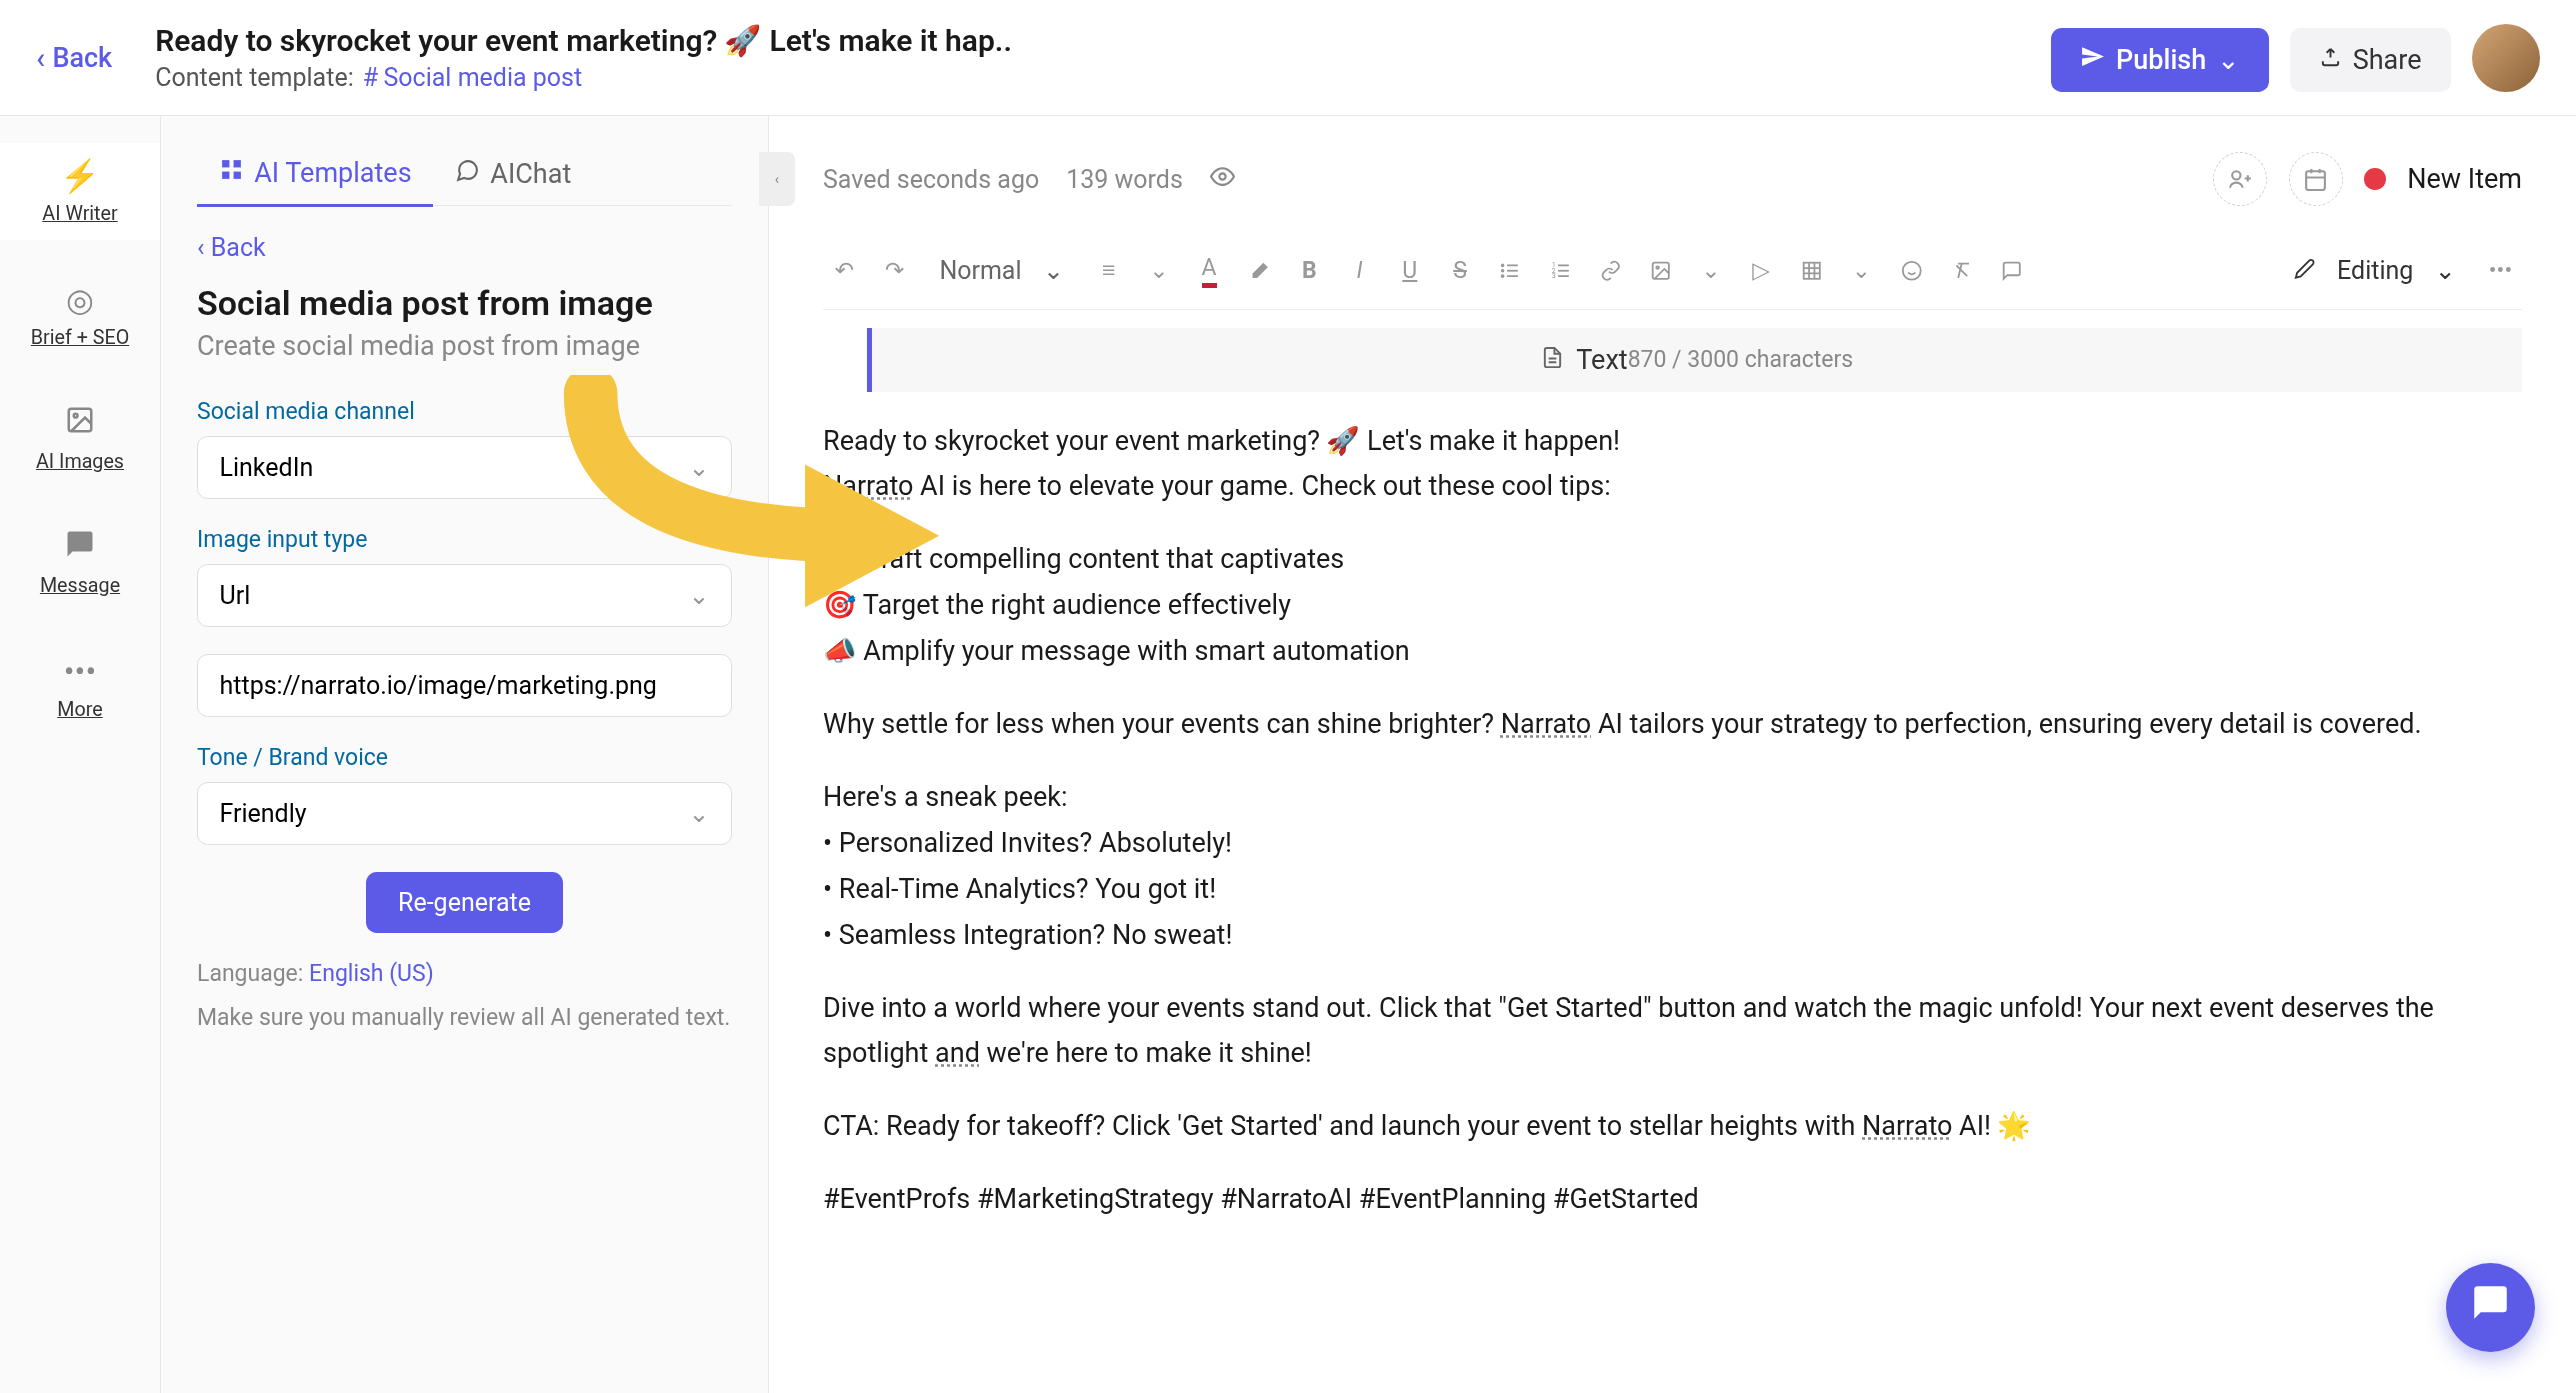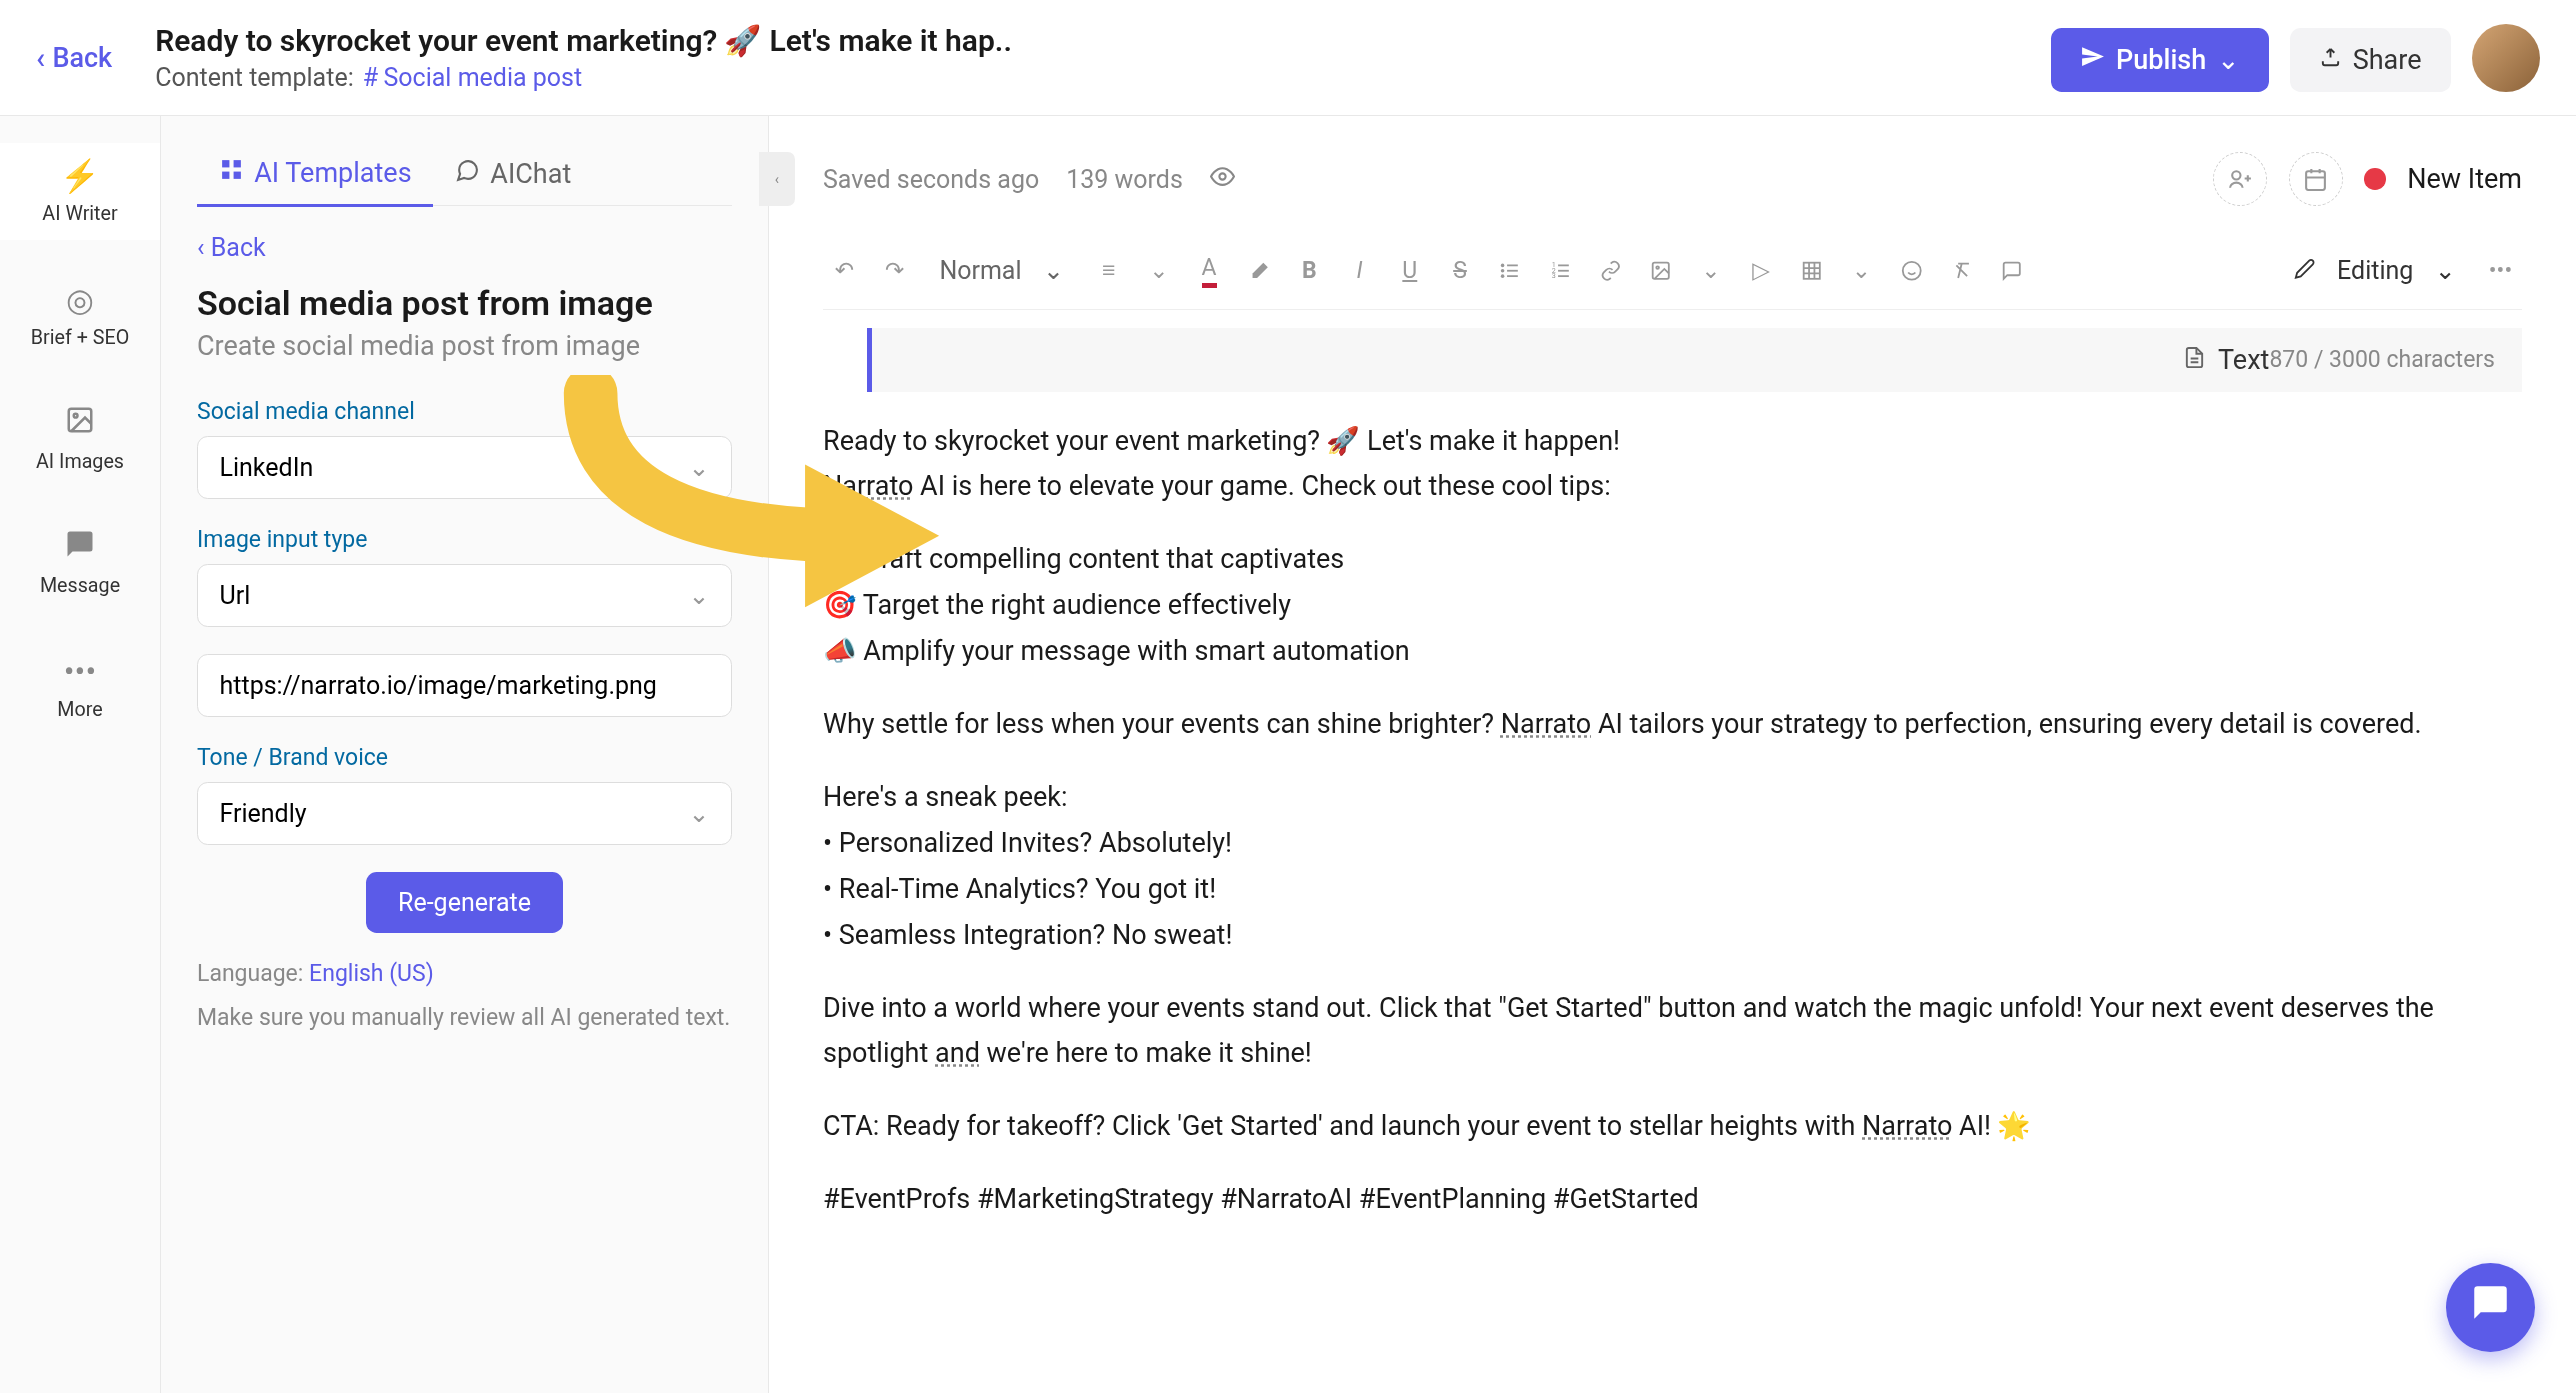--- a/index.html
+++ b/index.html
@@ -21,21 +21,21 @@
     
     
     .main { display: flex; height: calc(100% - 116px); }
     
     
     .left-rail { width: 161px; background: #fafafa; border-right: 0.9px solid #e8e8e8; display: flex; flex-direction: column; align-items: center; padding-top: 27px; gap: 27px; }
     .rail-item { display: flex; flex-direction: column; align-items: center; gap: 7.2px; cursor: pointer; padding: 14.3px 0; width: 100%; }
     .rail-item.active { background: #fff; }
     .rail-icon { color: #f5a623; font-size: 32px; }
     .rail-icon.gray { color: #888; }
-    .rail-label { font-size: 19.7px; color: #333; text-align: center; }
+    .rail-label { font-size: 19.7px; color: #333; text-align: center; text-decoration: underline; }
     
     
     .sidebar { width: 608px; background: #fafafa; border-right: 0.9px solid #e8e8e8; padding: 27px 36px; position: relative; }
     .sidebar-tabs { display: flex; border-bottom: 1.8px solid #e8e8e8; margin-bottom: 27px; }
     .sidebar-tab { display: flex; align-items: center; gap: 10.7px; padding: 14.3px 21.5px; font-size: 27px; color: #666; cursor: pointer; }
     .sidebar-tab.active { color: #5b5be8; border-bottom: 3.6px solid #5b5be8; margin-bottom: -1.8px; }
     .panel-back { color: #5b5be8; font-size: 25px; display: flex; align-items: center; cursor: pointer; margin-bottom: 21.5px; }
     .panel-title { font-size: 34px; font-weight: 600; color: #1a1a1a; margin-bottom: 7.2px; }
     .panel-subtitle { font-size: 27px; color: #888; margin-bottom: 36px; }
     .form-label { font-size: 23px; color: #0369a1; margin-bottom: 10.7px; display: block; }
@@ -58,21 +58,21 @@
     .circle-btn { width: 54px; height: 54px; border: 1.8px dashed #ccc; border-radius: 50%; display: flex; align-items: center; justify-content: center; color: #999; cursor: pointer; }
     .status-dot { width: 21.5px; height: 21.5px; background: #e63946; border-radius: 50%; }
     .new-item { font-size: 27px; color: #1a1a1a; }
     
     .toolbar { display: flex; align-items: center; gap: 7.2px; padding: 14.3px 0; border-bottom: 0.9px solid #eee; margin-bottom: 18px; }
     .tb-btn { width: 43px; height: 43px; display: flex; align-items: center; justify-content: center; color: #999; cursor: pointer; font-size: 23px; border-radius: 5.4px; }
     .tb-select { padding: 9px 16px; font-size: 25px; color: #666; display: flex; align-items: flex-start; gap: 21.5px; cursor: pointer; }
     .color-underline { border-bottom: 5.4px solid #c41e3a; padding-bottom: 1.8px; }
     .editing-select { margin-left: auto; display: flex; gap: 21.5px; font-size: 25px; color: #333; cursor: pointer; padding: 9px 16px; }
     
-    .text-header { display: flex; align-items: center; justify-content: flex-end; background: #f7f7f7; padding: 16px 27px; border-left: 5.4px solid #5b5be8; margin-bottom: 27px; margin-left: 44px; }
+    .text-header { display: flex; align-items: center; justify-content: center; background: #f7f7f7; padding: 16px 38px; border-left: 5.4px solid #5b5be8; margin-bottom: 27px; margin-left: 44px; }
     .text-label { font-size: 27px; color: #333; display: flex; align-items: center; gap: 12.5px; }
     .char-count { font-size: 23px; color: #888; }
     
     .content { font-size: 27px; line-height: 1.7; color: #1a1a1a; }
     .content p { margin-bottom: 27px; }
     .underline-word { text-decoration: underline; text-decoration-style: dotted; text-decoration-color: #888; }
     
     
     .chat-bubble { position: fixed; bottom: 41px; right: 41px; width: 89px; height: 89px; background: #5b5be8; border-radius: 50%; display: flex; align-items: center; justify-content: center; cursor: pointer; box-shadow: 0 7.2px 21.5px rgba(91,91,232,0.4); }
     .chat-icon { color: #fff; font-size: 39px; }

